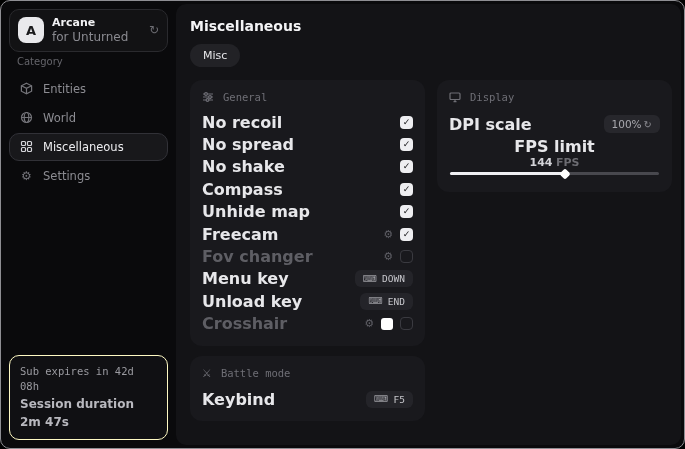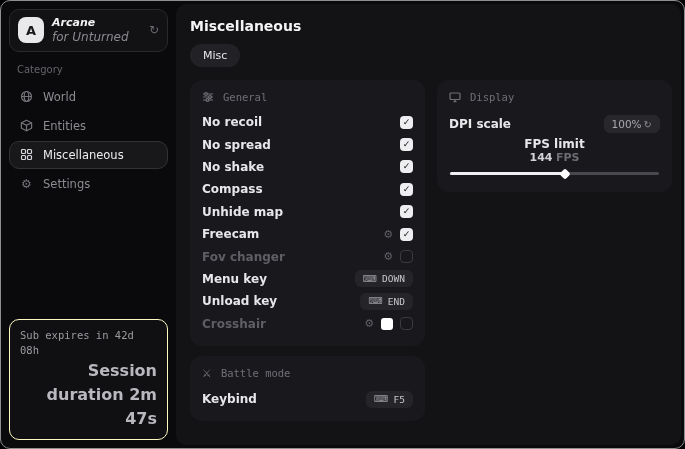--- a/index.html
+++ b/index.html
@@ -14,59 +14,59 @@
   .sidebar { width:175px; padding:8px; display:flex; flex-direction:column; flex-shrink:0; }
   .app-card {
     display:flex; align-items:center; gap:8px; padding:6px 8px;
     border:1px solid #2a2a2e; border-radius:10px; background:#121214;
   }
   .logo {
     width:26px; height:26px; border-radius:8px; background:#e9e9ec;
     color:#1a1a1c; font-weight:bold; font-size:13px;
     display:flex; align-items:center; justify-content:center;
   }
-  .app-names { flex:1; line-height:1.25;font-style:italic; }
+  .app-names { flex:1; line-height:1.25; }
   .app-name { font-size:11px; font-weight:bold; color:#f2f2f4; }
   .app-sub { font-size:12px; color:#8a8a90; }
   .sync { color:#6c6c72; font-size:12px; cursor:pointer; }
-  .cat-label { margin:12px 0 8px 8px; font-size:10px; color:#64646a; }
+  .cat-label { margin:4px 0 8px 8px; font-size:10px; color:#64646a; }
   .nav-item {
     display:flex; align-items:center; gap:10px; height:28px; padding:0 10px;
     border:1px solid transparent; border-radius:10px;
     color:#8c8c92; font-size:11.5px; margin-bottom:1px; cursor:pointer;
   }
   .nav-item svg, .nav-item .uicon { width:13px; text-align:center; color:#74747a; flex-shrink:0; }
   .nav-item.selected { background:#18181b; border-color:#313137; color:#ededf0; }
   .nav-item.selected svg, .nav-item.selected .uicon { color:#d5d5da; }
   .side-spacer { flex:1; }
   .sub-card {
     border:1px solid #fef9c3; border-radius:10px; background:#101013;
     padding:8px 10px; line-height:1.5;
   }
   .sub-line1 { font-family:"DejaVu Sans Mono","Liberation Mono",monospace; font-size:10.5px; color:#9b9ba1; }
-  .sub-line2 { font-size:16px; font-weight:600; color:#b8b8be;text-align:right; }
+  .sub-line2 { font-size:12px; font-weight:600; color:#b8b8be; }
   
   .main { flex:1; margin:3px 3px 3px 0; background:#131316; border-radius:10px; padding:14px; overflow:hidden; }
   .page-title { font-size:14px; font-weight:bold; color:#f4f4f6; }
   .tab-pill {
     display:inline-block; margin-top:10px; padding:5px 13px;
     background:#222226; border-radius:14px; font-size:11px; color:#e6e6e9; cursor:pointer;
   }
   .content { display:flex; gap:12px; margin-top:13px; align-items:flex-start; }
   .col { width:235px; flex-shrink:0; }
   .panel { background:#19191d; border-radius:12px; padding:11px 12px; }
   .panel + .panel { margin-top:10px; }
   .panel-head {
     display:flex; align-items:center; gap:9px; margin-bottom:8px;
     font-family:"DejaVu Sans Mono","Liberation Mono",monospace;
     font-size:10.5px; color:#6f6f76;
   }
   .panel-head svg, .panel-head .uicon { color:#6f6f76; }
   .row { display:flex; align-items:center; justify-content:space-between; height:22.4px; }
-  .row-label { font-size:12px; font-weight:600; color:#e7e7ea; }
+  .row-label { font-size:16px; font-weight:600; color:#e7e7ea; }
   .row-label.dim { color:#5e5e64; }
   .controls { display:flex; align-items:center; gap:7px; }
   .gear { font-size:11px; color:#5f5f66; cursor:pointer; line-height:1; }
   .checkbox {
     width:13px; height:13px; border-radius:4px; background:#eeeef1;
     display:flex; align-items:center; justify-content:center; cursor:pointer;
   }
   .checkbox .check { font-size:9px; font-weight:bold; color:#141416; line-height:1; }
   .checkbox[data-checked="false"] { background:transparent; border:1.5px solid #3a3a40; }
   .swatch { width:12px; height:12px; border-radius:3px; background:#ffffff; cursor:pointer; }
@@ -106,33 +106,33 @@
         <div class="app-name">Arcane</div>
         <div class="app-sub">for Unturned</div>
       </div>
       <div class="sync uicon">↻</div>
     </div>
 
     <div class="cat-label">Category</div>
 
     <div class="nav-item">
       <svg width="13" height="13" viewBox="0 0 13 13" fill="none" stroke="currentColor" stroke-width="1.2">
+          <path d="M6.5 1.2 L11.6 3.8 V9.2 L6.5 11.8 L1.4 9.2 V3.8 Z"></path>
+          <path d="M1.4 3.8 L6.5 6.4 L11.6 3.8"></path>
+          <line x1="6.5" y1="6.4" x2="6.5" y2="11.8"></line>
+        </svg>
+      <span>Entities</span>
+    </div>
+    <div class="nav-item">
+      <svg width="13" height="13" viewBox="0 0 13 13" fill="none" stroke="currentColor" stroke-width="1.2">
           <circle cx="6.5" cy="6.5" r="5"></circle>
           <line x1="1.5" y1="6.5" x2="11.5" y2="6.5"></line>
           <ellipse cx="6.5" cy="6.5" rx="2.3" ry="5"></ellipse>
         </svg>
       <span>World</span>
-    </div>
-    <div class="nav-item">
-      <svg width="13" height="13" viewBox="0 0 13 13" fill="none" stroke="currentColor" stroke-width="1.2">
-          <path d="M6.5 1.2 L11.6 3.8 V9.2 L6.5 11.8 L1.4 9.2 V3.8 Z"></path>
-          <path d="M1.4 3.8 L6.5 6.4 L11.6 3.8"></path>
-          <line x1="6.5" y1="6.4" x2="6.5" y2="11.8"></line>
-        </svg>
-      <span>Entities</span>
     </div>
     <div class="nav-item selected">
       <svg width="13" height="13" viewBox="0 0 13 13" fill="none" stroke="currentColor" stroke-width="1.2">
           <rect x="1.5" y="1.5" width="4" height="4" rx="1"></rect>
           <rect x="7.5" y="1.5" width="4" height="4" rx="1"></rect>
           <rect x="1.5" y="7.5" width="4" height="4" rx="1"></rect>
           <rect x="7.5" y="7.5" width="4" height="4" rx="1"></rect>
         </svg>
       <span>Miscellaneous</span>
     </div>

